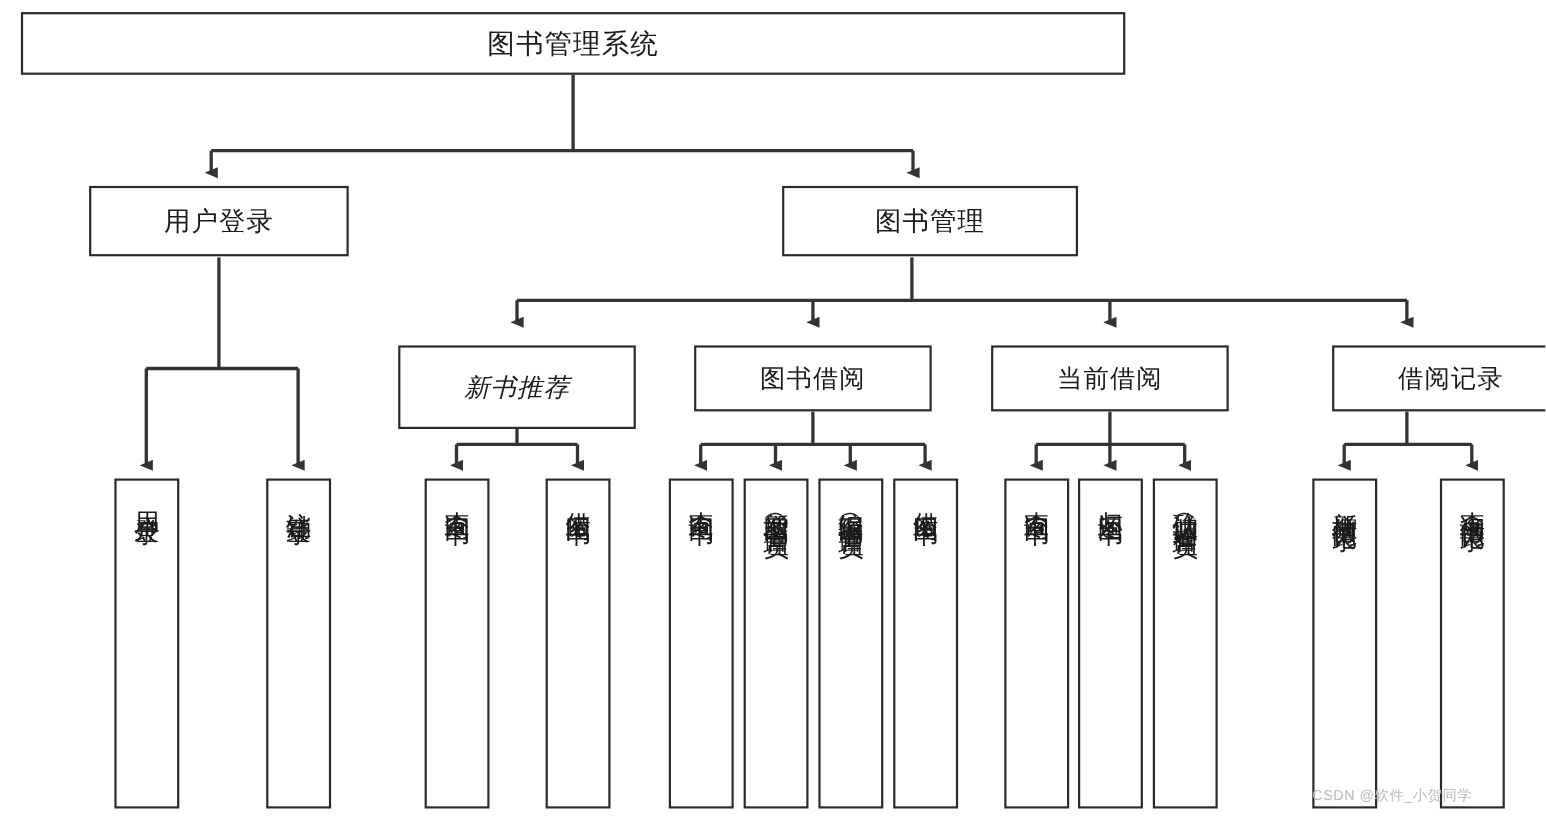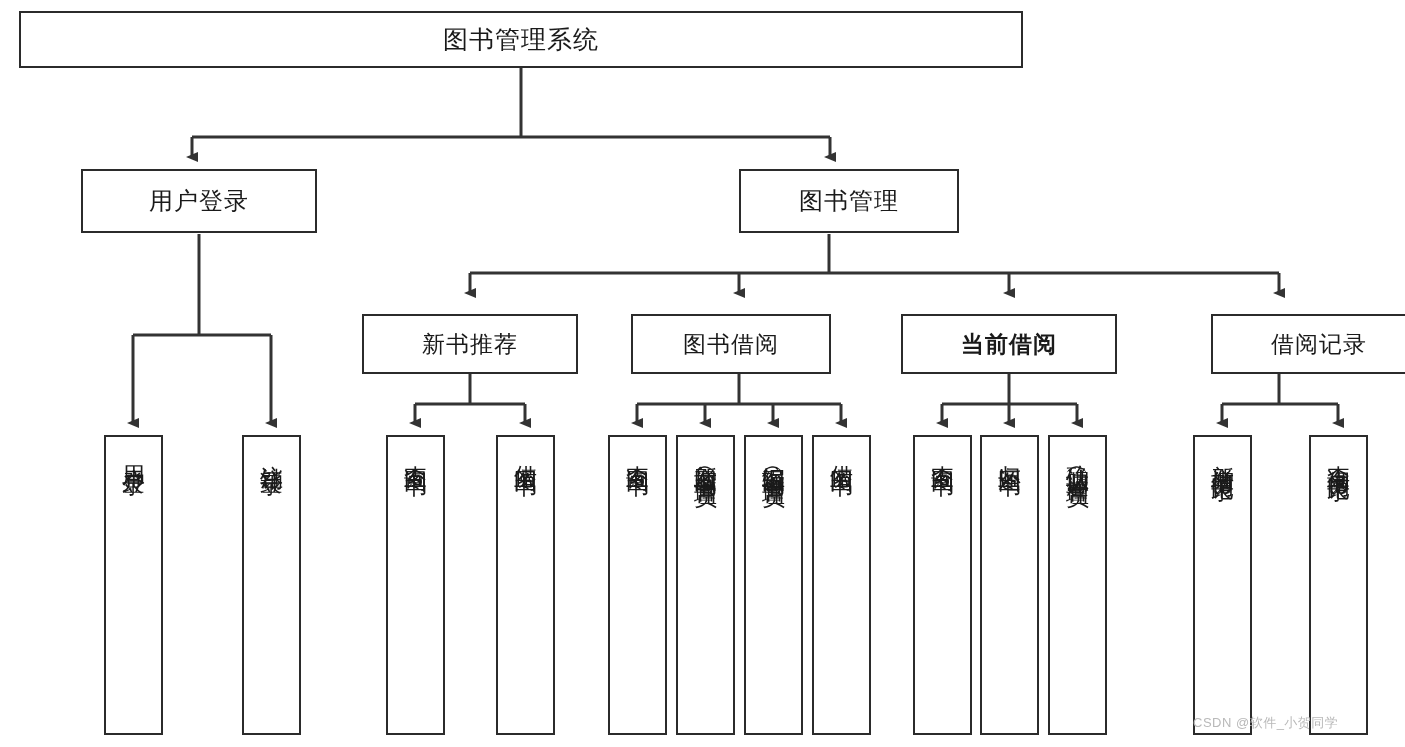--- a/index.html
+++ b/index.html
@@ -123,33 +123,33 @@
   </svg>
 
   <div class="node root" style="left:19px; top:11px; width:1004px; height:57px;">
     <span class="htext">图书管理系统</span>
   </div>
 
   <div class="node lvl2" style="left:81px; top:169px; width:236px; height:64px;">
     <span class="htext">用户登录</span>
   </div>
 
-  <div class="node lvl2" style="left:739px; top:169px; width:220px; height:64px;">
+  <div class="node lvl2" style="left:711px; top:169px; width:269px; height:64px;">
     <span class="htext">图书管理</span>
   </div>
 
-  <div class="node lvl3" style="left:362px; top:314px; width:216px; height:60px;">
+  <div class="node lvl3" style="left:362px; top:314px; width:216px; height:76px;font-style:italic;">
     <span class="htext">新书推荐</span>
   </div>
 
-  <div class="node lvl3" style="left:631px; top:314px; width:200px; height:60px;">
+  <div class="node lvl3" style="left:631px; top:314px; width:216px; height:60px;">
     <span class="htext">图书借阅</span>
   </div>
 
-  <div class="node lvl3" style="left:901px; top:314px; width:216px; height:60px;font-weight:bold;">
+  <div class="node lvl3" style="left:901px; top:314px; width:216px; height:60px;">
     <span class="htext">当前借阅</span>
   </div>
 
   <div class="node lvl3" style="left:1171px; top:314px; width:216px; height:60px;margin-left:40px;">
     <span class="htext">借阅记录</span>
   </div>
 
   <div class="node leaf" style="left:104px; top:435px; width:59px; height:300px;">
     <span class="vtext">用户登录</span>
   </div>

